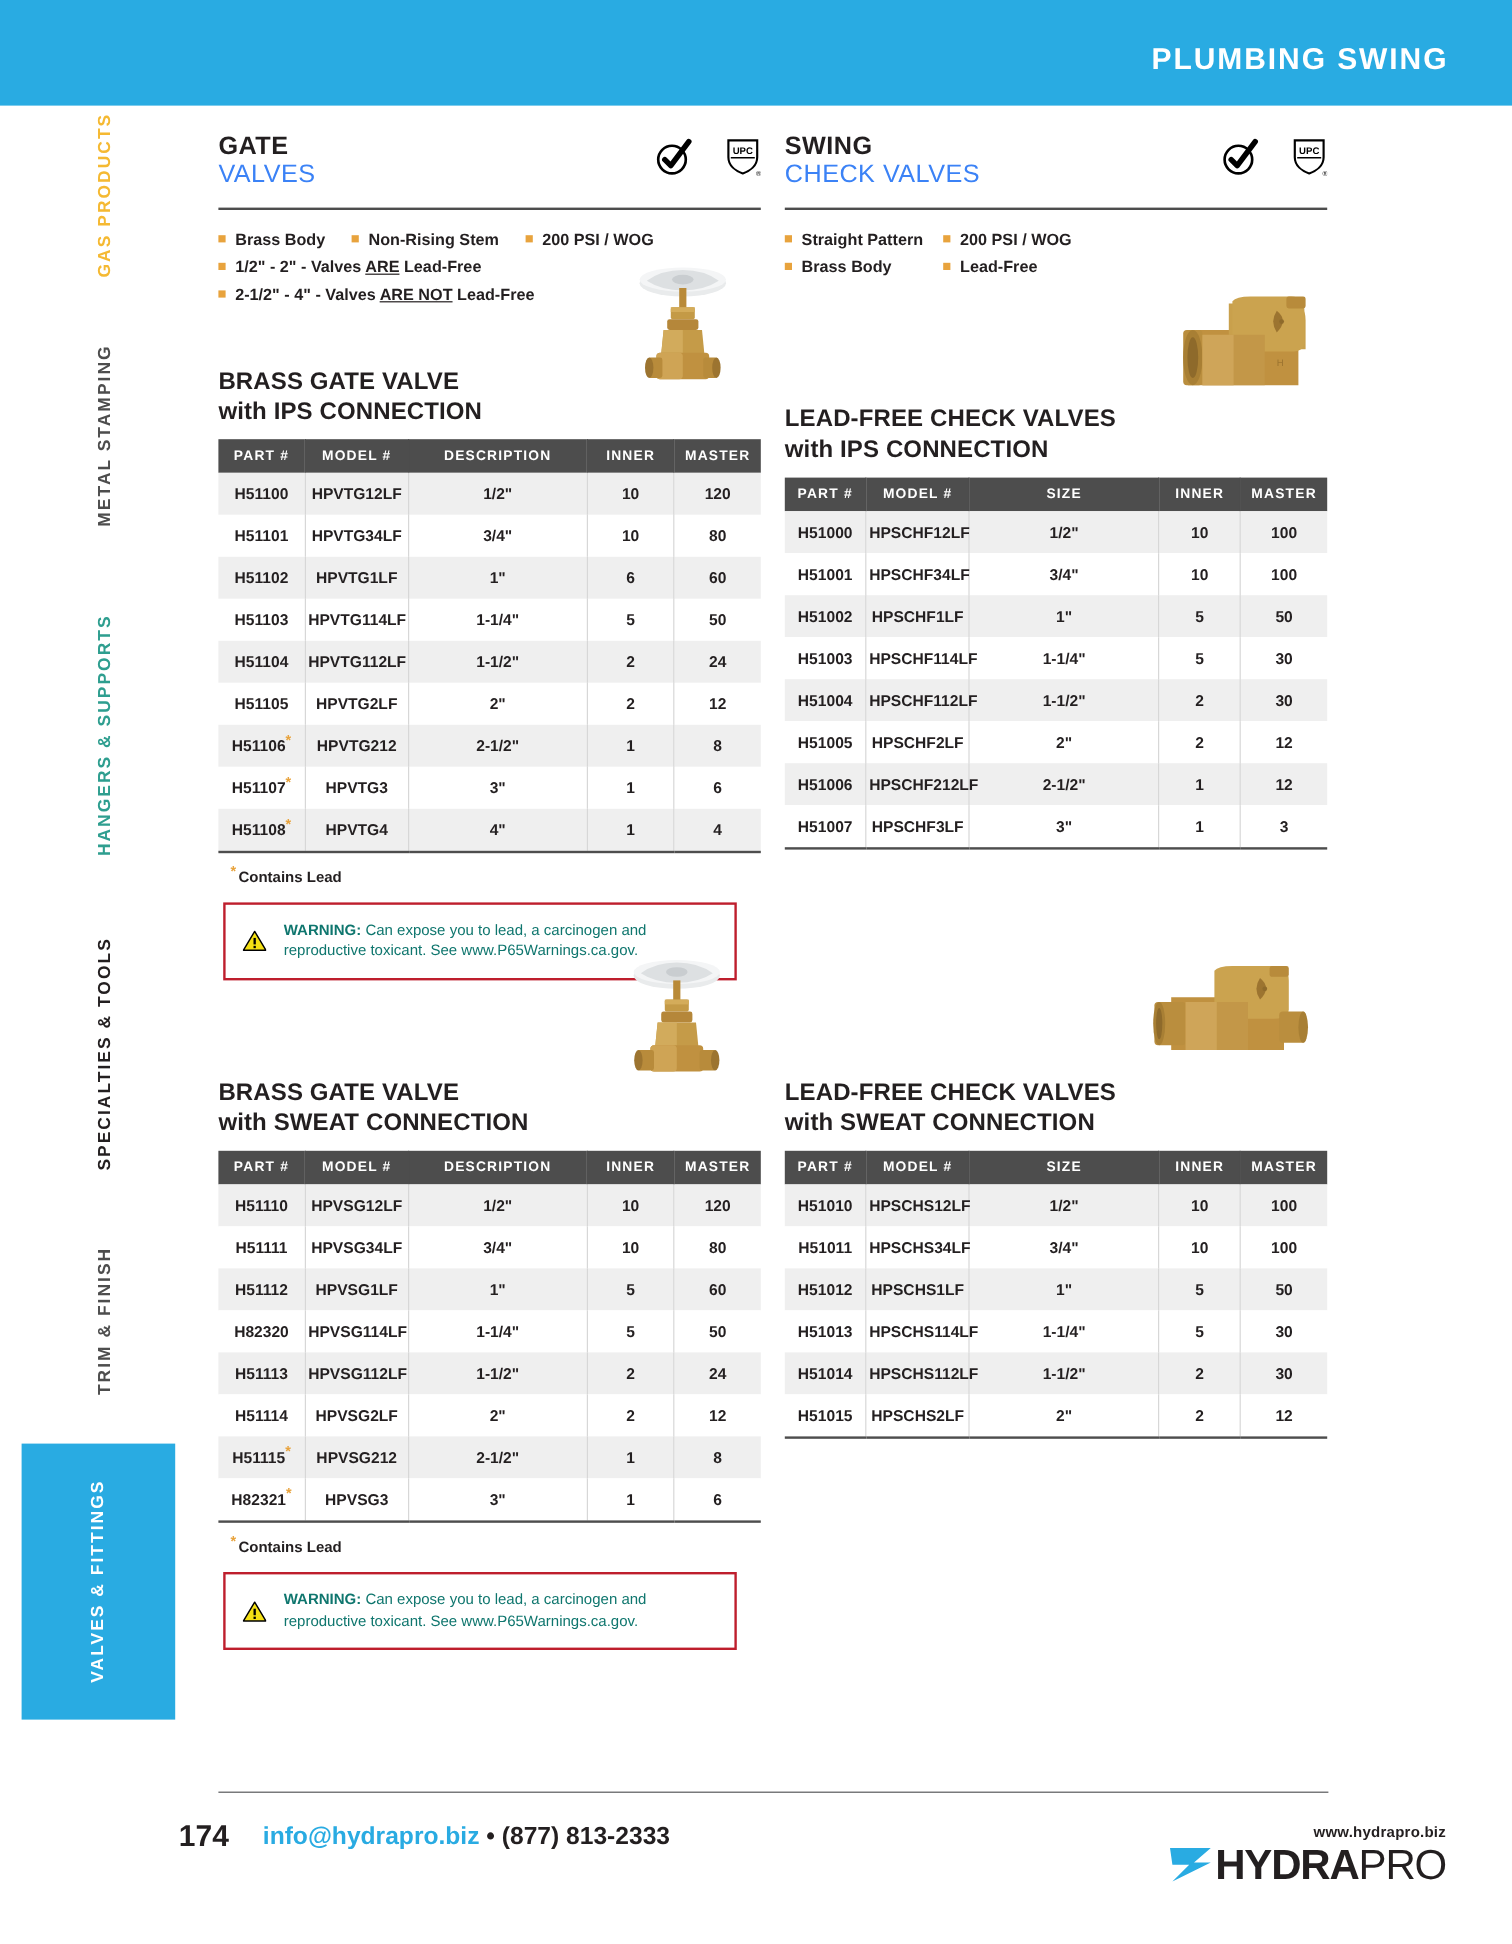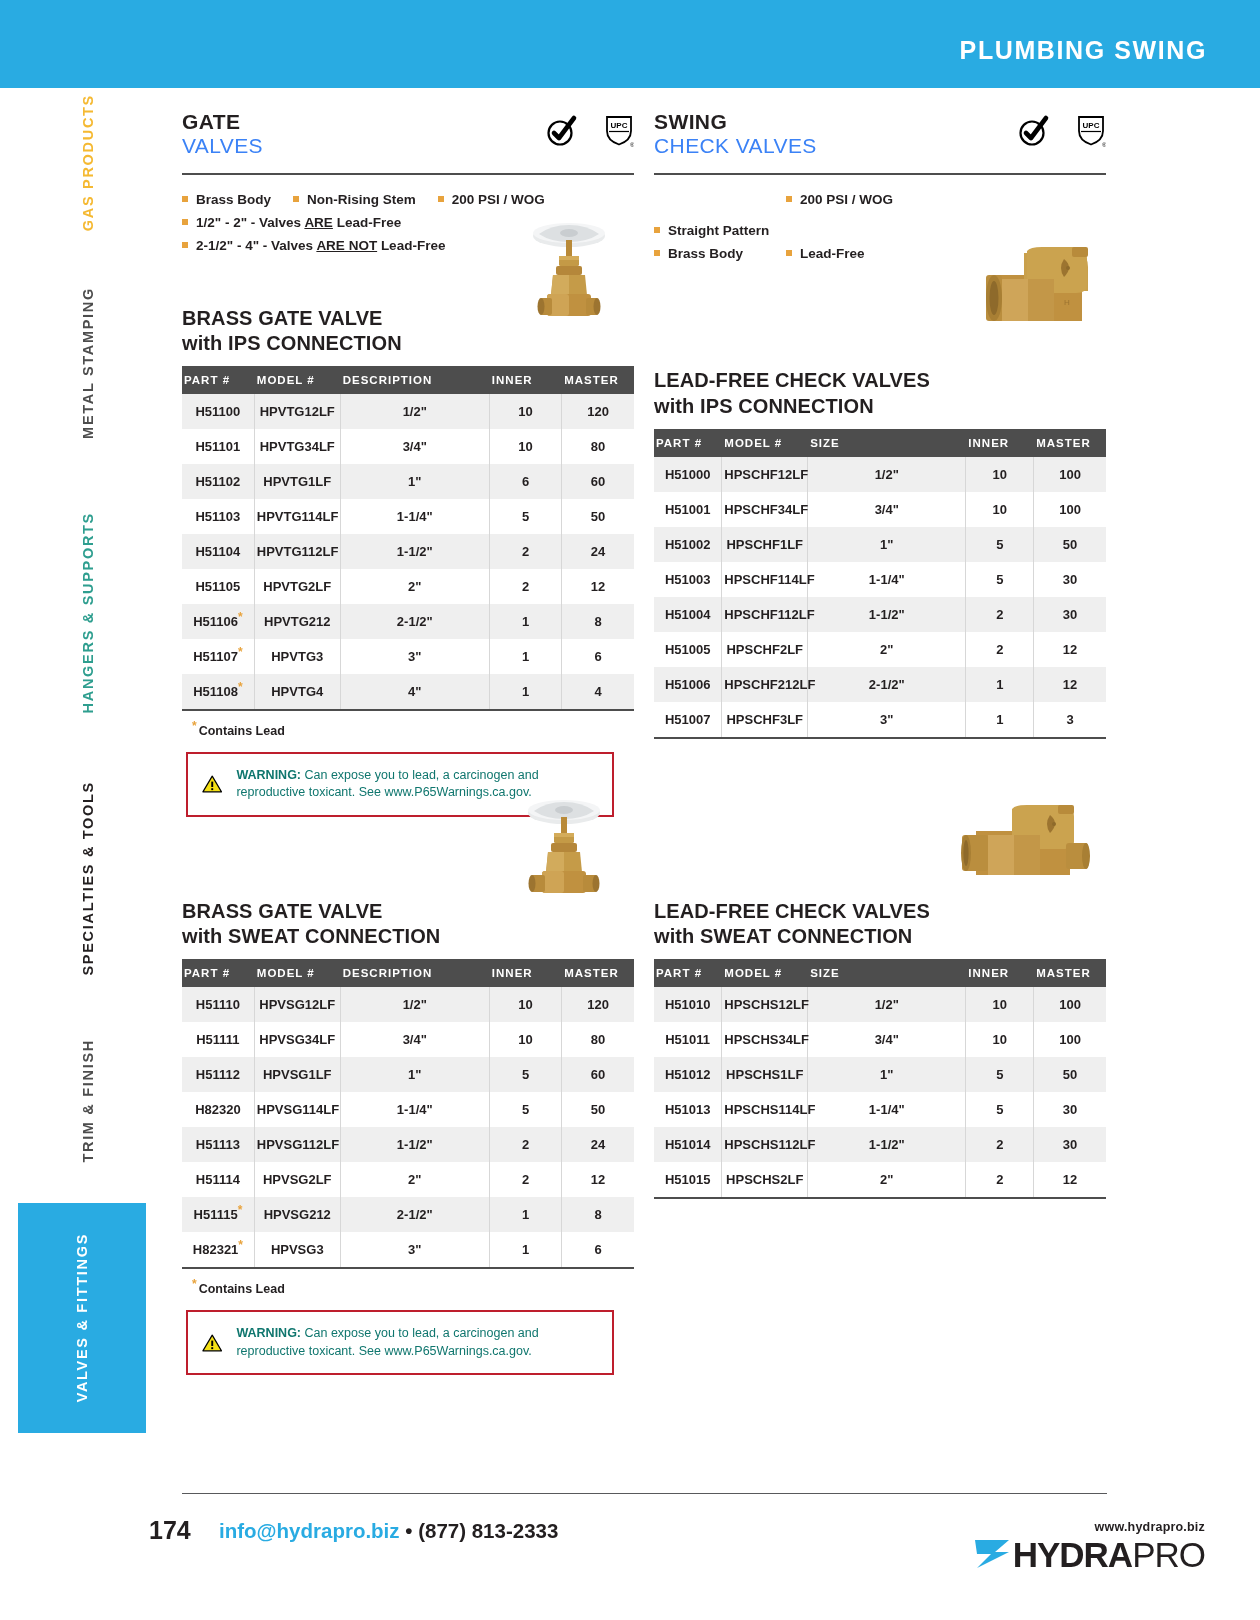--- a/index.html
+++ b/index.html
@@ -150,21 +150,21 @@
     font-size: 12.5px;
     table-layout: fixed;
   }
   table.spec thead th {
     background: #4D4D4D;
     color: #ffffff;
     font-size: 11.5px;
     font-weight: bold;
     letter-spacing: 1px;
     padding: 8px 2px;
-    text-align: left;
+    text-align: center;
     border-right: 1px solid #4D4D4D;
   }
   table.spec tbody td {
     text-align: center;
     padding: 10px 2px;
     color: #231F20;
     font-weight: bold;
     font-size: 13px;
     border-right: 1px solid #D7D7D7;
   }
@@ -490,21 +490,21 @@
             <text x="15" y="14" font-family="Liberation Sans, sans-serif" font-size="8" font-weight="bold" text-anchor="middle" fill="#000">UPC</text>
             <line x1="5" y1="17.5" x2="25" y2="17.5" stroke="#000" stroke-width="1.2"></line>
             <text x="26" y="33" font-family="Liberation Sans, sans-serif" font-size="6" fill="#000">®</text>
           </svg>
         </div>
       </div>
       <div class="rule"></div>
 
       <div class="features">
         <div class="feat-row">
-          <span class="feat" style="width:132px;margin-top:31px;">
+          <span class="feat" style="width:132px;">
             <span class="bullet"></span>
             <span>Straight Pattern</span>
           </span>
           <span class="feat">
             <span class="bullet"></span>
             <span>200 PSI / WOG</span>
           </span>
         </div>
         <div class="feat-row">
           <span class="feat" style="width:132px;">

